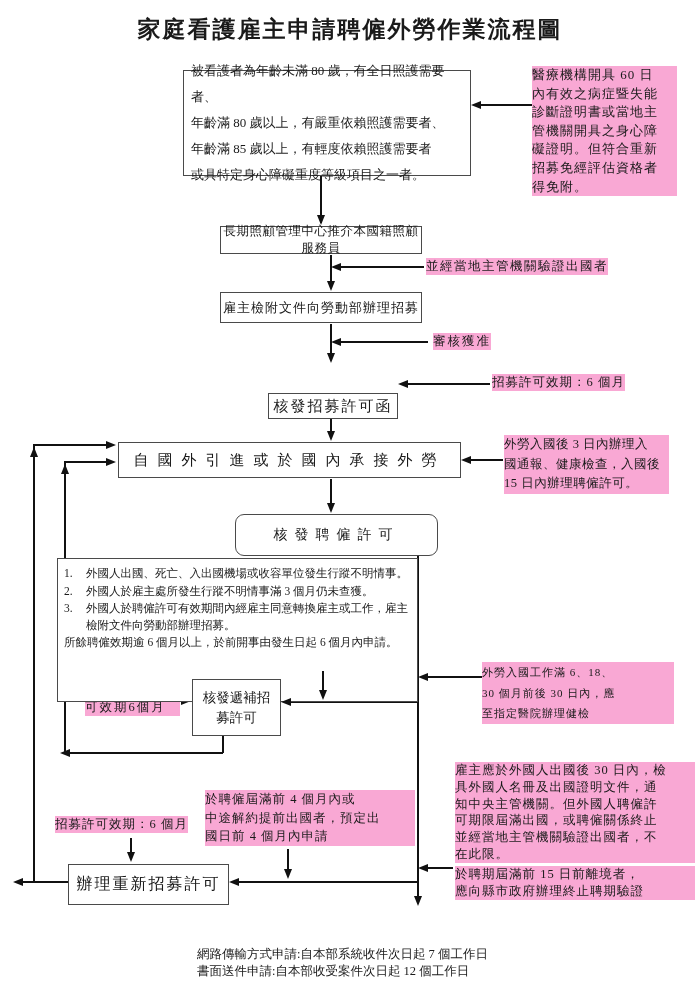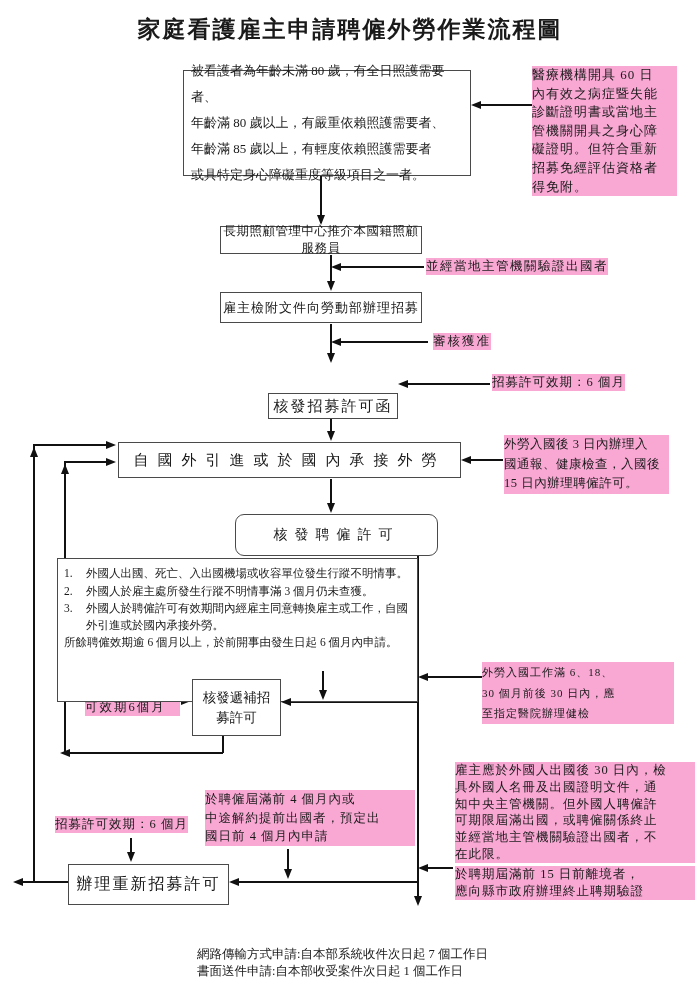--- a/index.html
+++ b/index.html
@@ -49,21 +49,21 @@
       <div class="cond-item">
         <span class="cond-num">1.</span>
         <span>外國人出國、死亡、入出國機場或收容單位發生行蹤不明情事。</span>
       </div>
       <div class="cond-item">
         <span class="cond-num">2.</span>
         <span>外國人於雇主處所發生行蹤不明情事滿 3 個月仍未查獲。</span>
       </div>
       <div class="cond-item">
         <span class="cond-num">3.</span>
-        <span>外國人於聘僱許可有效期間內經雇主同意轉換雇主或工作，自國外引進或於國內承接外勞。</span>
+        <span>外國人於聘僱許可有效期間內經雇主同意轉換雇主或工作，雇主檢附文件向勞動部辦理招募。</span>
       </div>
       <div style="text-align:left;">所餘聘僱效期逾 6 個月以上，於前開事由發生日起 6 個月內申請。</div>
     </div>
   </div>
 
   <div class="box pre" style="left:192px;top:679px;width:89px;height:57px;font-size:13.5px;line-height:20px;">核發遞補招
 募許可</div>
 
   <div class="box" style="left:68px;top:864px;width:161px;height:41px;font-size:16px;letter-spacing:2px;">辦理重新招募許可</div>
 
@@ -104,21 +104,21 @@
 中途解約提前出國者，預定出
 國日前 4 個月內申請</div>
 
   <div class="ann" style="left:55px;top:816px;font-size:12.5px;letter-spacing:1px;">招募許可效期：6 個月</div>
 
   <div class="ann pre" style="left:85px;top:680px;width:95px;font-size:12.5px;line-height:18px;letter-spacing:2px;">遞補招募許
 可效期6個月</div>
 
   <div class="footer">
     <div>網路傳輸方式申請:自本部系統收件次日起 7 個工作日</div>
-    <div>書面送件申請:自本部收受案件次日起 1 個工作日</div>
+    <div>書面送件申請:自本部收受案件次日起 12 個工作日</div>
   </div>
 
   <div class="lv" style="left:320px;top:175px;height:48px;"></div>
   <div class="ah ah-d" style="left:317px;top:215px;"></div>
 
   <div class="lv" style="left:330px;top:255px;height:28px;"></div>
   <div class="ah ah-d" style="left:327px;top:281px;"></div>
 
   <div class="lv" style="left:330px;top:324px;height:30px;"></div>
   <div class="ah ah-d" style="left:327px;top:353px;"></div>

